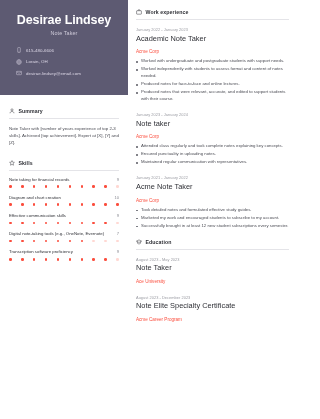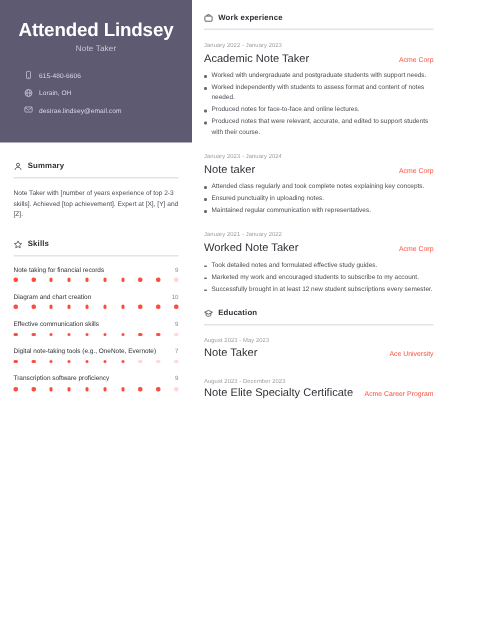--- a/index.html
+++ b/index.html
@@ -79,21 +79,21 @@
     display:flex; align-items:center; gap:3.5px;
     font-size:5.2px; font-weight:bold; color:#2f3036;
     letter-spacing:.1px;
   }
   .rsec-head .ic { width:6px; height:6px; flex:0 0 6px; }
   .rsec-head .ic svg { width:6px; height:6px; display:block; }
   .rrule { height:1px; background:#e4e4e8; margin:4px 0 7px 0; }
 
   .entry { margin-bottom:9px; }
   .entry-date { font-size:3.9px; color:#9b9ca3; letter-spacing:.05px; margin-bottom:2.5px; }
-  .entry-row { display:flex; align-items:baseline; justify-content:space-between; gap:6px; }
+  .entry-row { display:flex; align-items:baseline; justify-content:space-between; gap:6px;flex-direction:column; }
   .entry-title { font-size:7.4px; color:#2f3036; line-height:1.2; }
   .entry-org { font-size:4.6px; color:#fb4d3d; flex:0 0 auto; text-align:right; }
 
   .bullets { list-style:none; margin-top:4px; }
   .bullets li {
     position:relative;
     font-size:4.3px;
     line-height:1.62;
     color:#4b4c54;
     padding-left:5px;
@@ -111,21 +111,21 @@
   .edu-entry { margin-bottom:11px; }
 </style>
 </head>
 <body>
 
 <div class="resume">
 
   <div class="left">
 
     <div class="profile">
-      <div class="name">Attended Lindsey</div>
+      <div class="name">Desirae Lindsey</div>
       <div class="role">Note Taker</div>
 
       <div class="contacts">
         <div class="contact-row">
           <span class="ic">
             <svg viewBox="0 0 16 16" fill="none" stroke="#ded9e8" stroke-width="1.4">
               <rect x="4.5" y="1.5" width="7" height="13" rx="1.4"></rect>
               <line x1="7" y1="12.4" x2="9" y2="12.4"></line>
             </svg>
           </span>
@@ -306,21 +306,21 @@
           </div>
           <ul class="bullets">
             <li>Attended class regularly and took complete notes explaining key concepts.</li>
             <li>Ensured punctuality in uploading notes.</li>
             <li>Maintained regular communication with representatives.</li>
           </ul>
         </div>
         <div class="entry">
           <div class="entry-date">January 2021 - January 2022</div>
           <div class="entry-row">
-            <div class="entry-title">Worked Note Taker</div>
+            <div class="entry-title">Acme Note Taker</div>
             <div class="entry-org">Acme Corp</div>
           </div>
           <ul class="bullets">
             <li>Took detailed notes and formulated effective study guides.</li>
             <li>Marketed my work and encouraged students to subscribe to my account.</li>
             <li>Successfully brought in at least 12 new student subscriptions every semester.</li>
           </ul>
         </div>
       </div>
 

